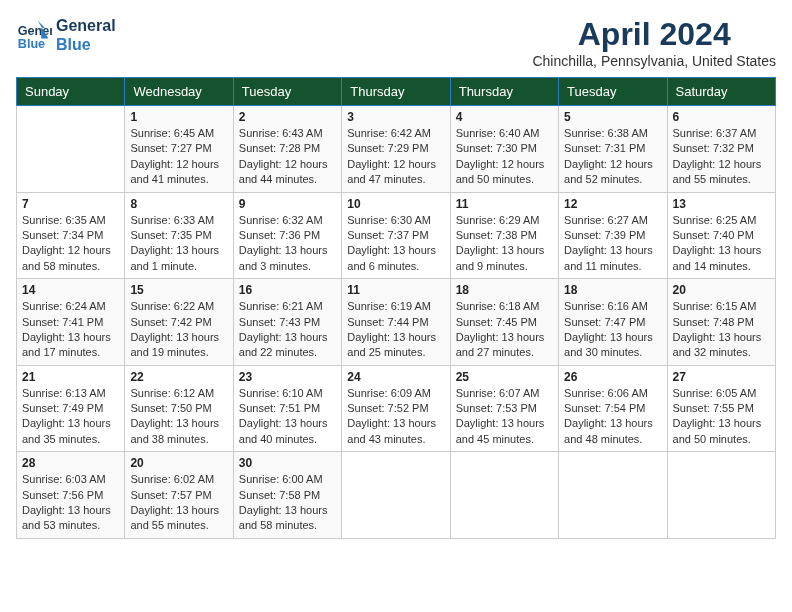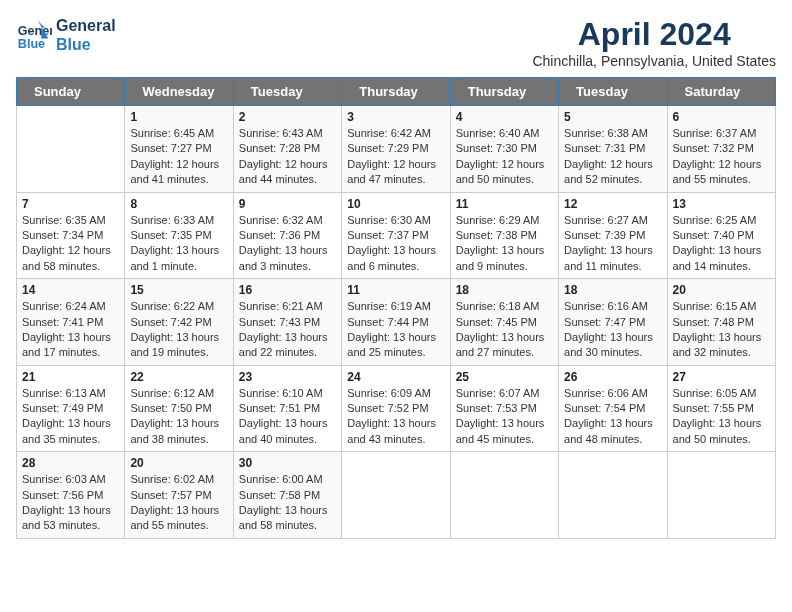--- a/index.html
+++ b/index.html
@@ -36,26 +36,26 @@
     .calendar-subtitle {
       font-size: 14px;
       color: #333;
     }
     table {
       width: 100%;
       border-collapse: collapse;
       font-size: 11px;
     }
     thead tr th {
-      background-color: #737373;
+      background-color: #14532d;
       color: #fff;
-      padding: 6px 17px;
+      padding: 6px 8px;
       text-align: left;
       font-size: 13px;
-      font-weight: bold;
+      font-weight: normal;
       border: 1px solid #2d7cc1;
     }
     tbody tr td {
       border: 1px solid #ccc;
       vertical-align: top;
       padding: 4px 5px;
       height: 80px;
       width: calc(100% / 7);
       background: #fff;
     }

